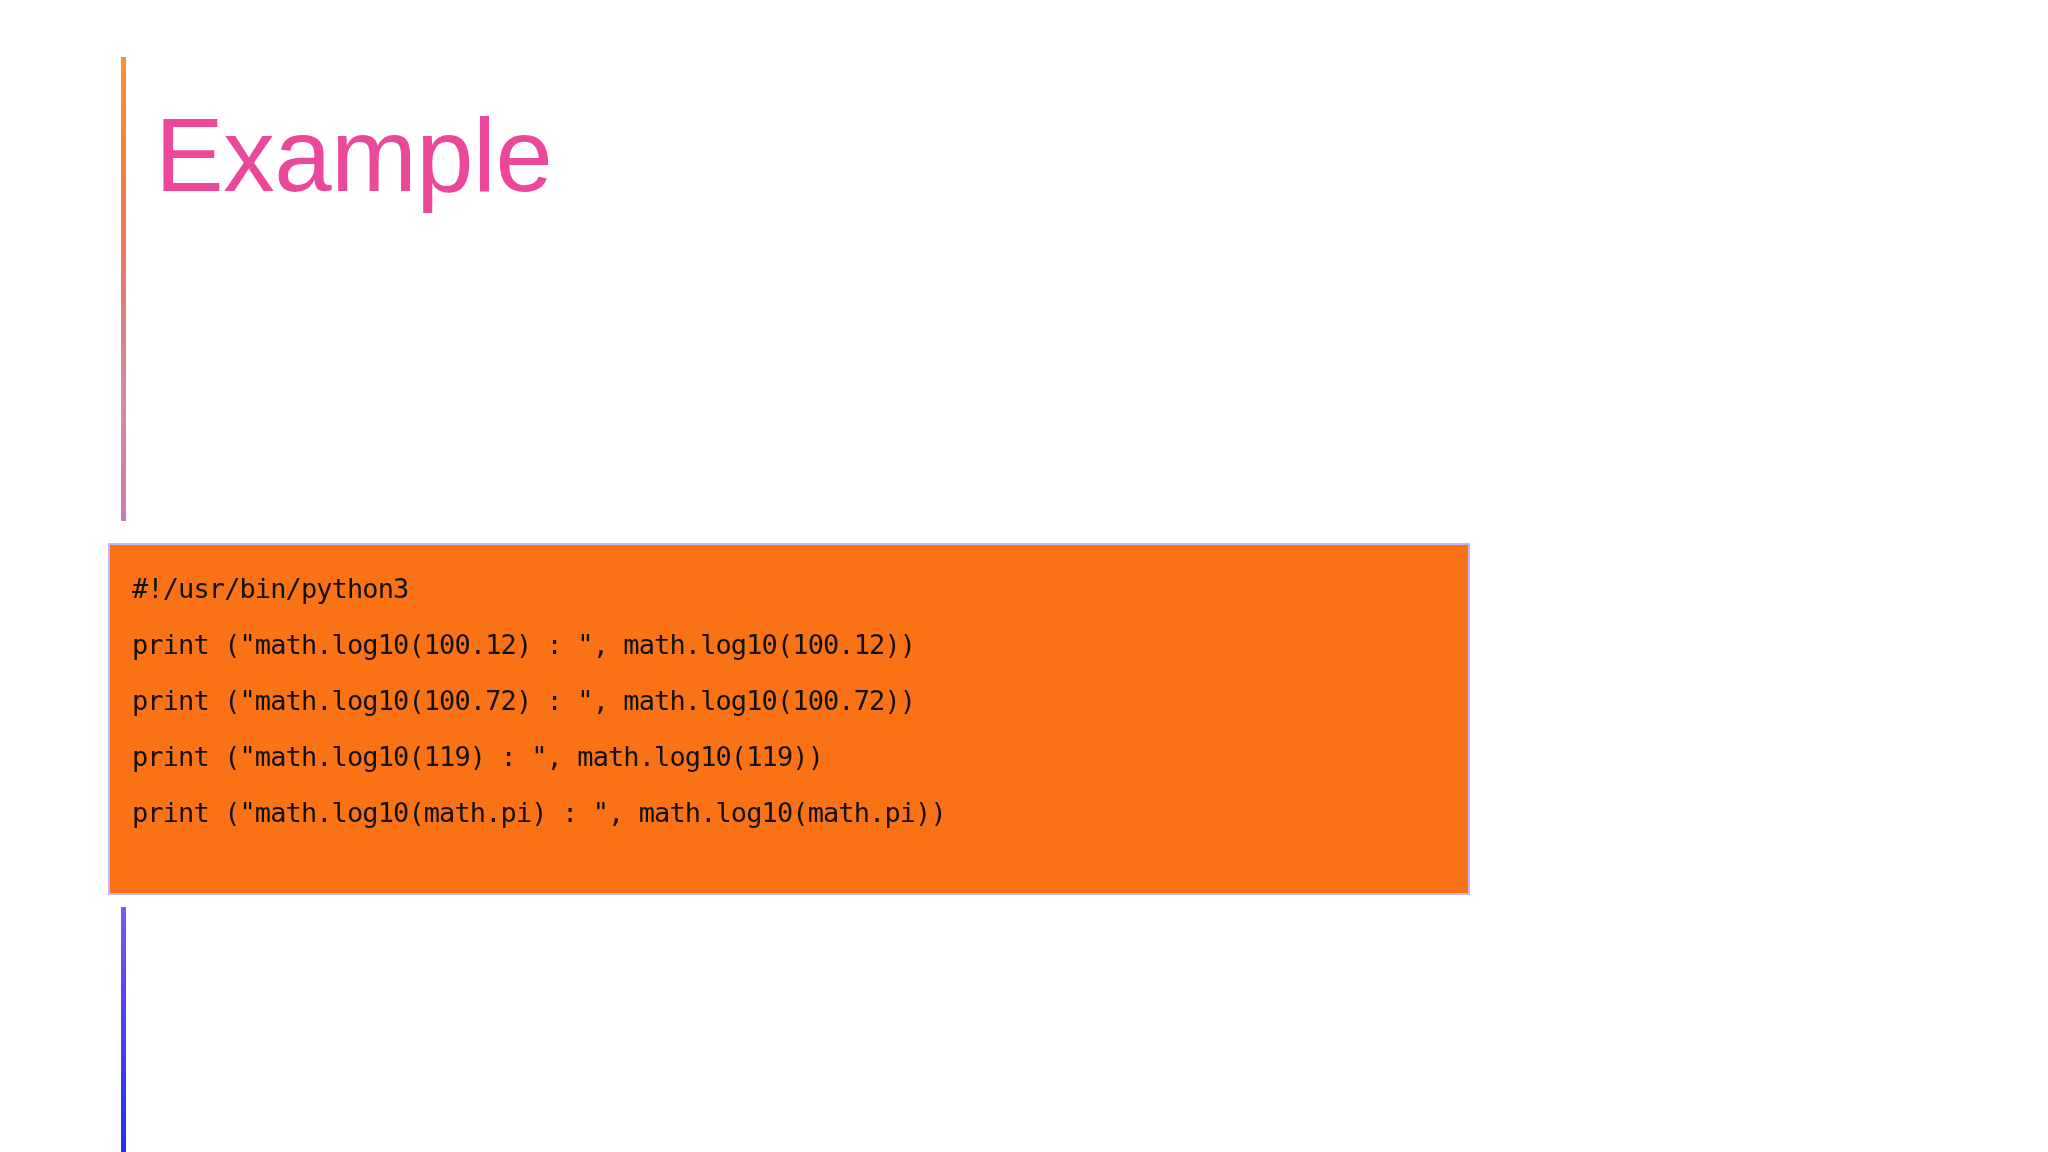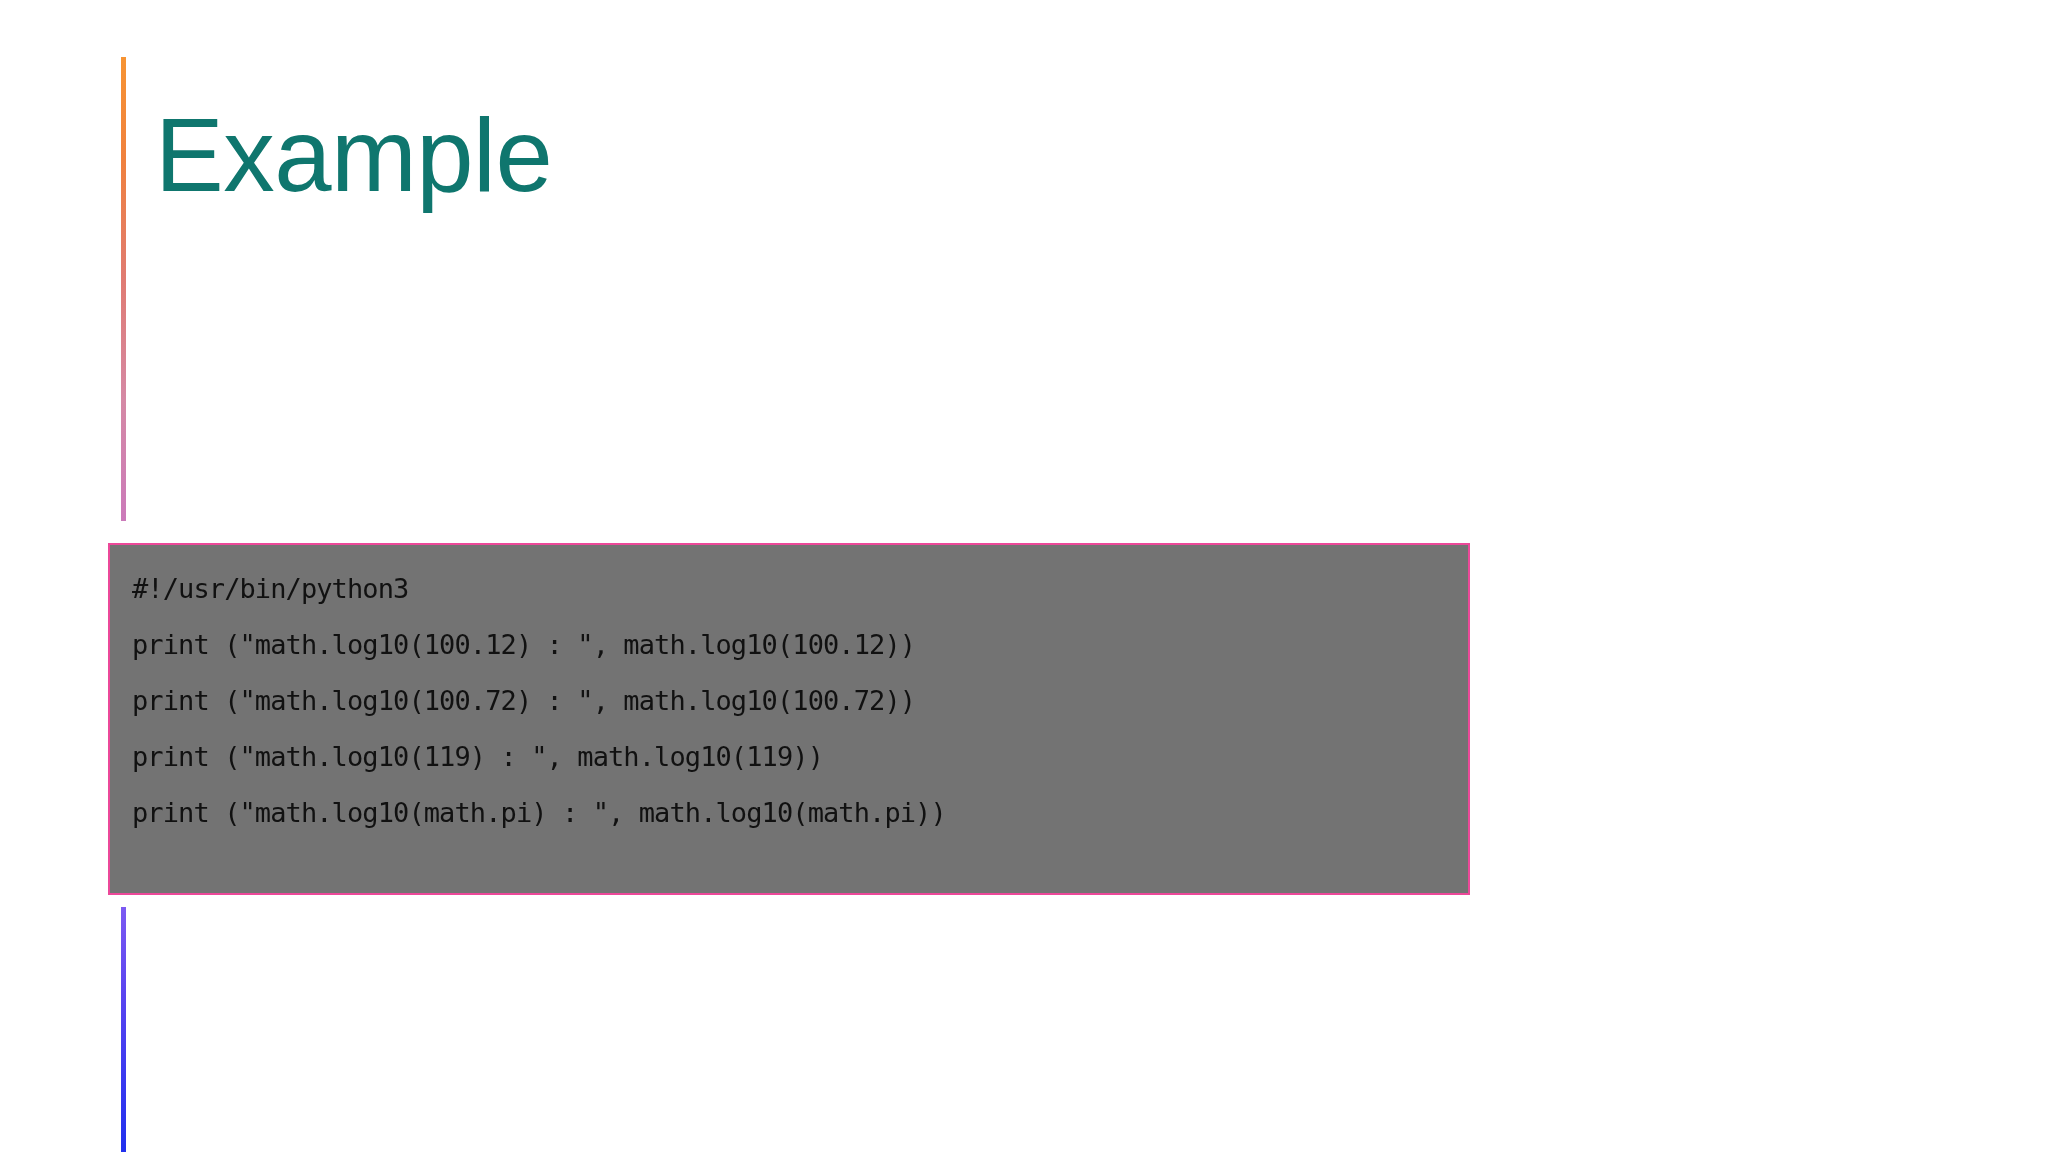--- a/index.html
+++ b/index.html
@@ -38,36 +38,36 @@
 
   
   #title {
     position: absolute;
     left: 155px;
     top: 100px;
     font-family: "Liberation Sans", sans-serif;
     font-size: 103px;
     font-weight: 400;
     line-height: 1.08;
-    color: #0f766e;
+    color: #ec4899;
     letter-spacing: -0.5px;
     white-space: nowrap;
     text-align: right;
   }
 
   
   #code-box {
     position: absolute;
     left: 108px;
     top: 543px;
     width: 1362px;
     height: 352px;
     box-sizing: border-box;
-    border: 2px solid #ec4899;
-    background: #737373;
+    border: 2px solid #c4b5fd;
+    background: #f97316;
   }
   #code-lines {
     position: absolute;
     left: 22px;
     top: 16px;
     right: 4px;
   }
   .code-line {
     font-family: "DejaVu Sans Mono", "Liberation Mono", monospace;
     font-size: 27px;

